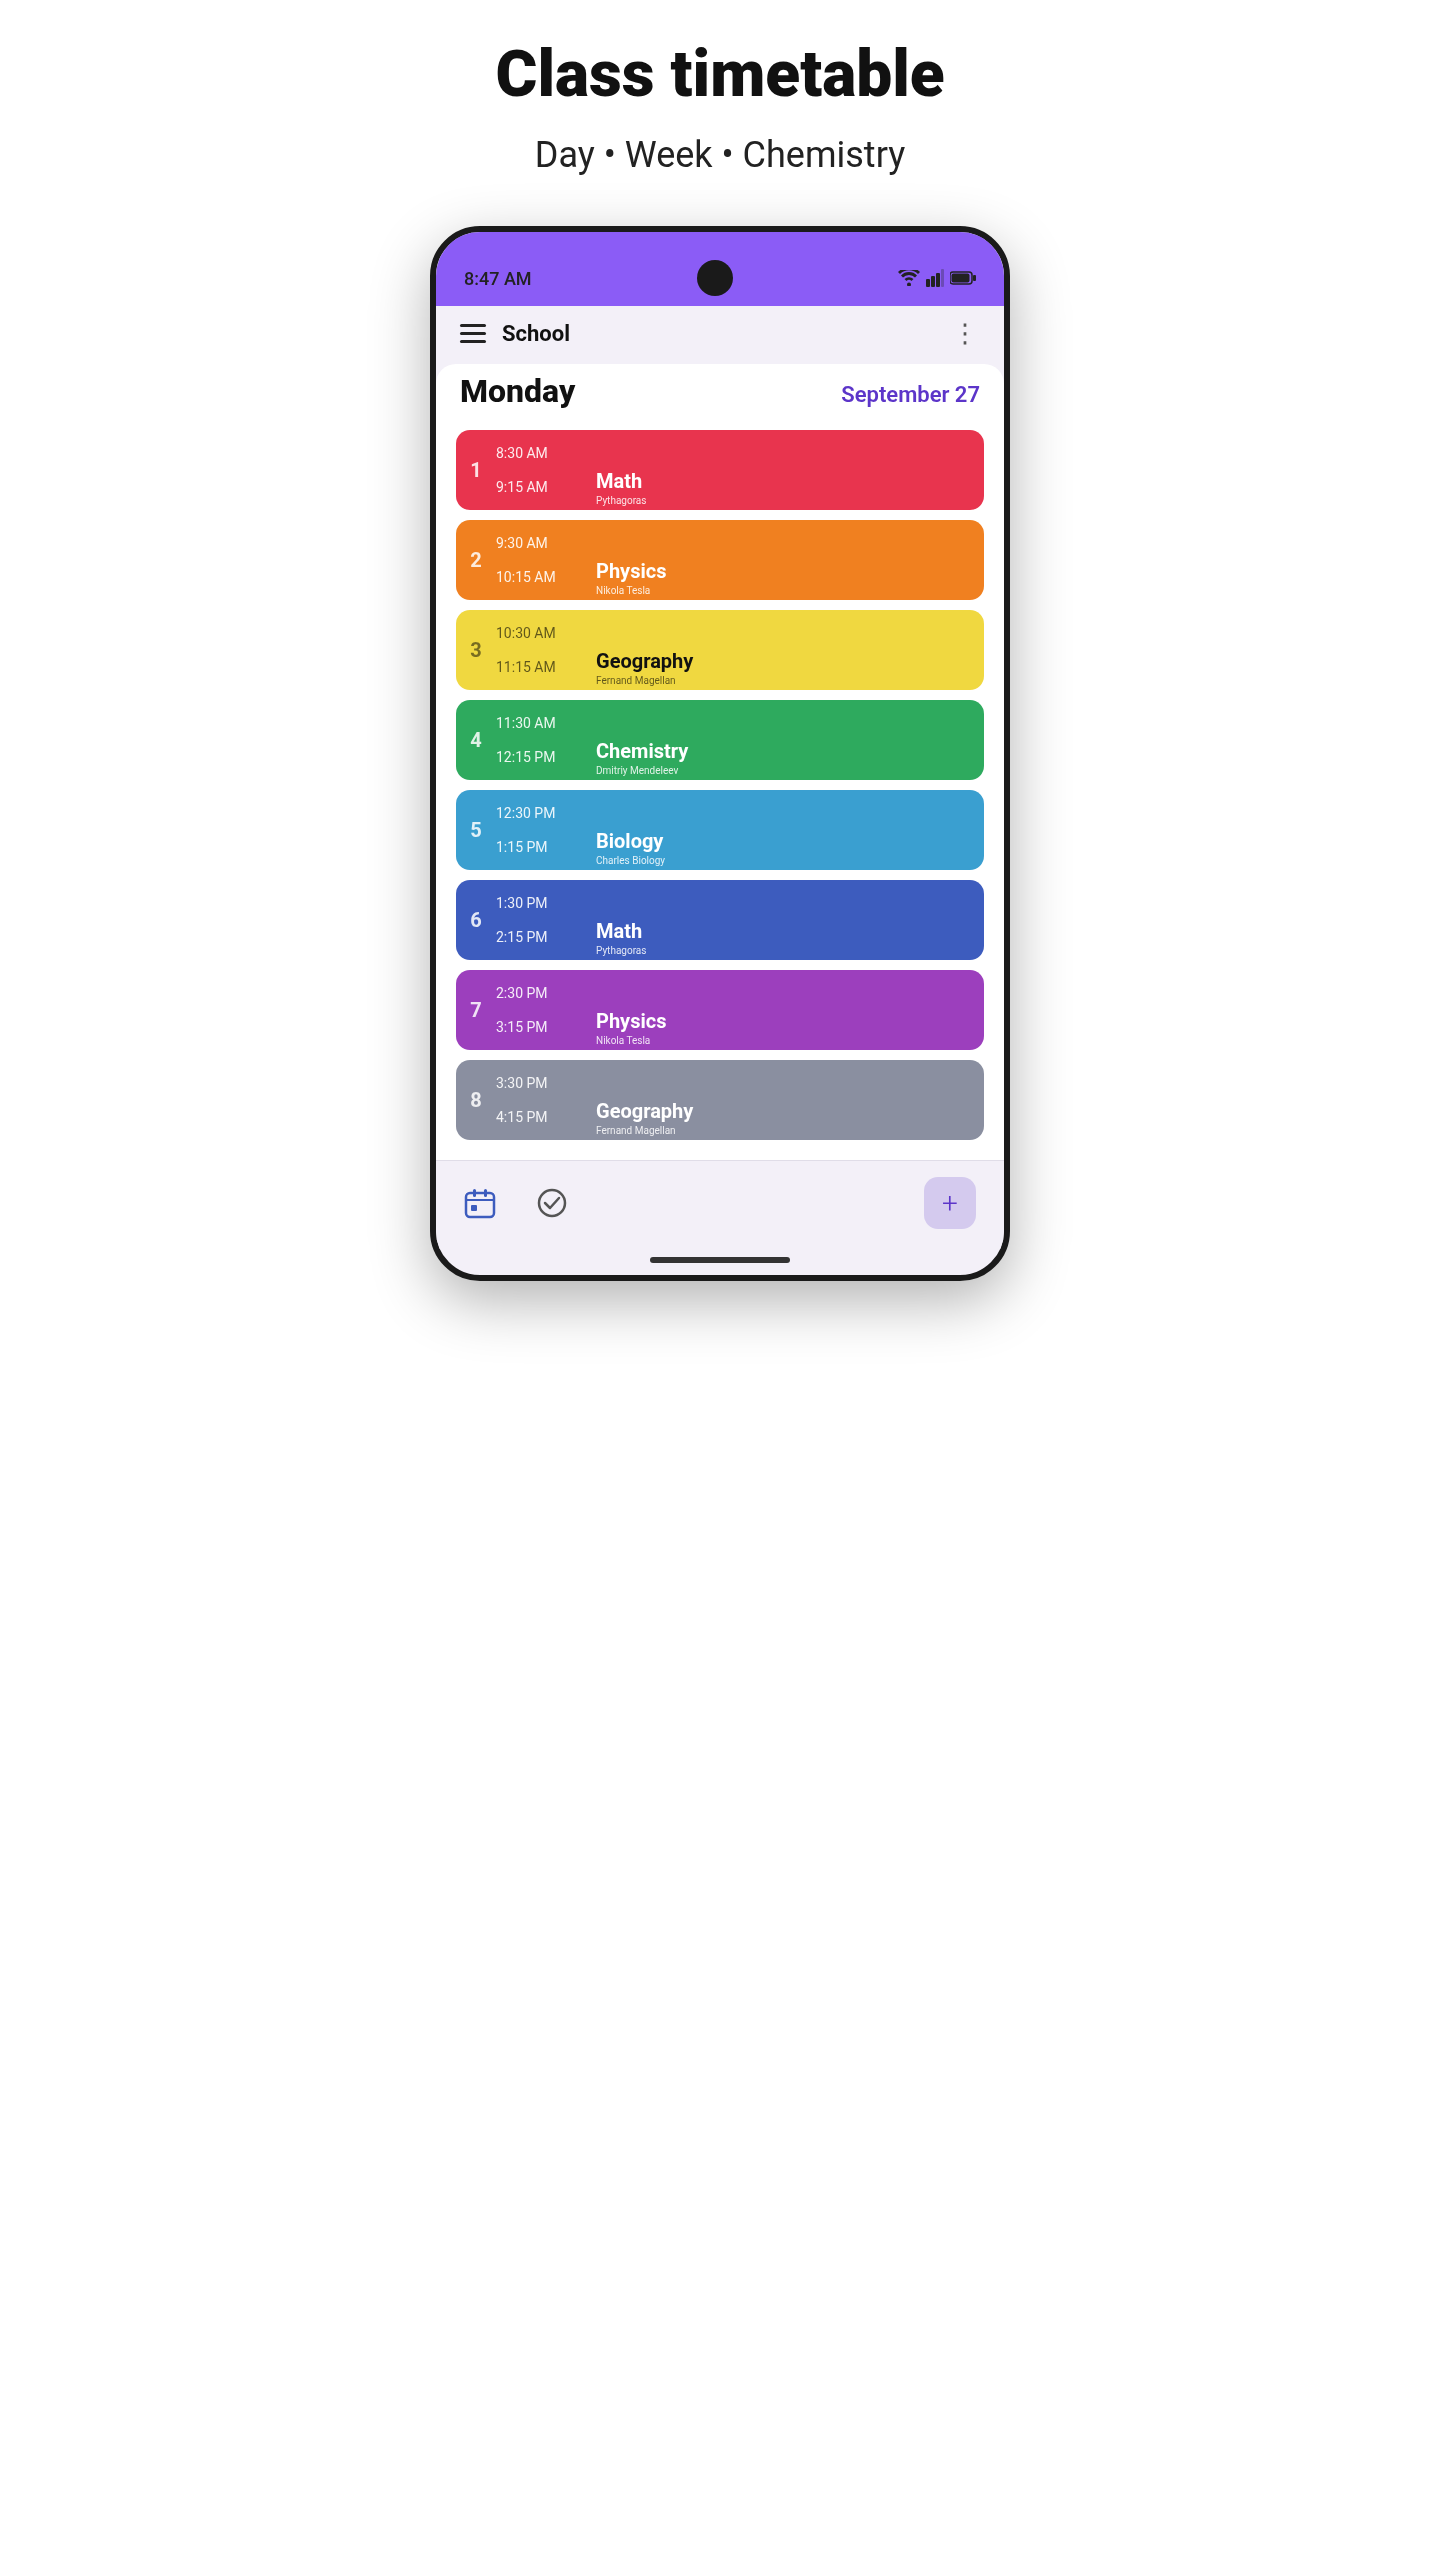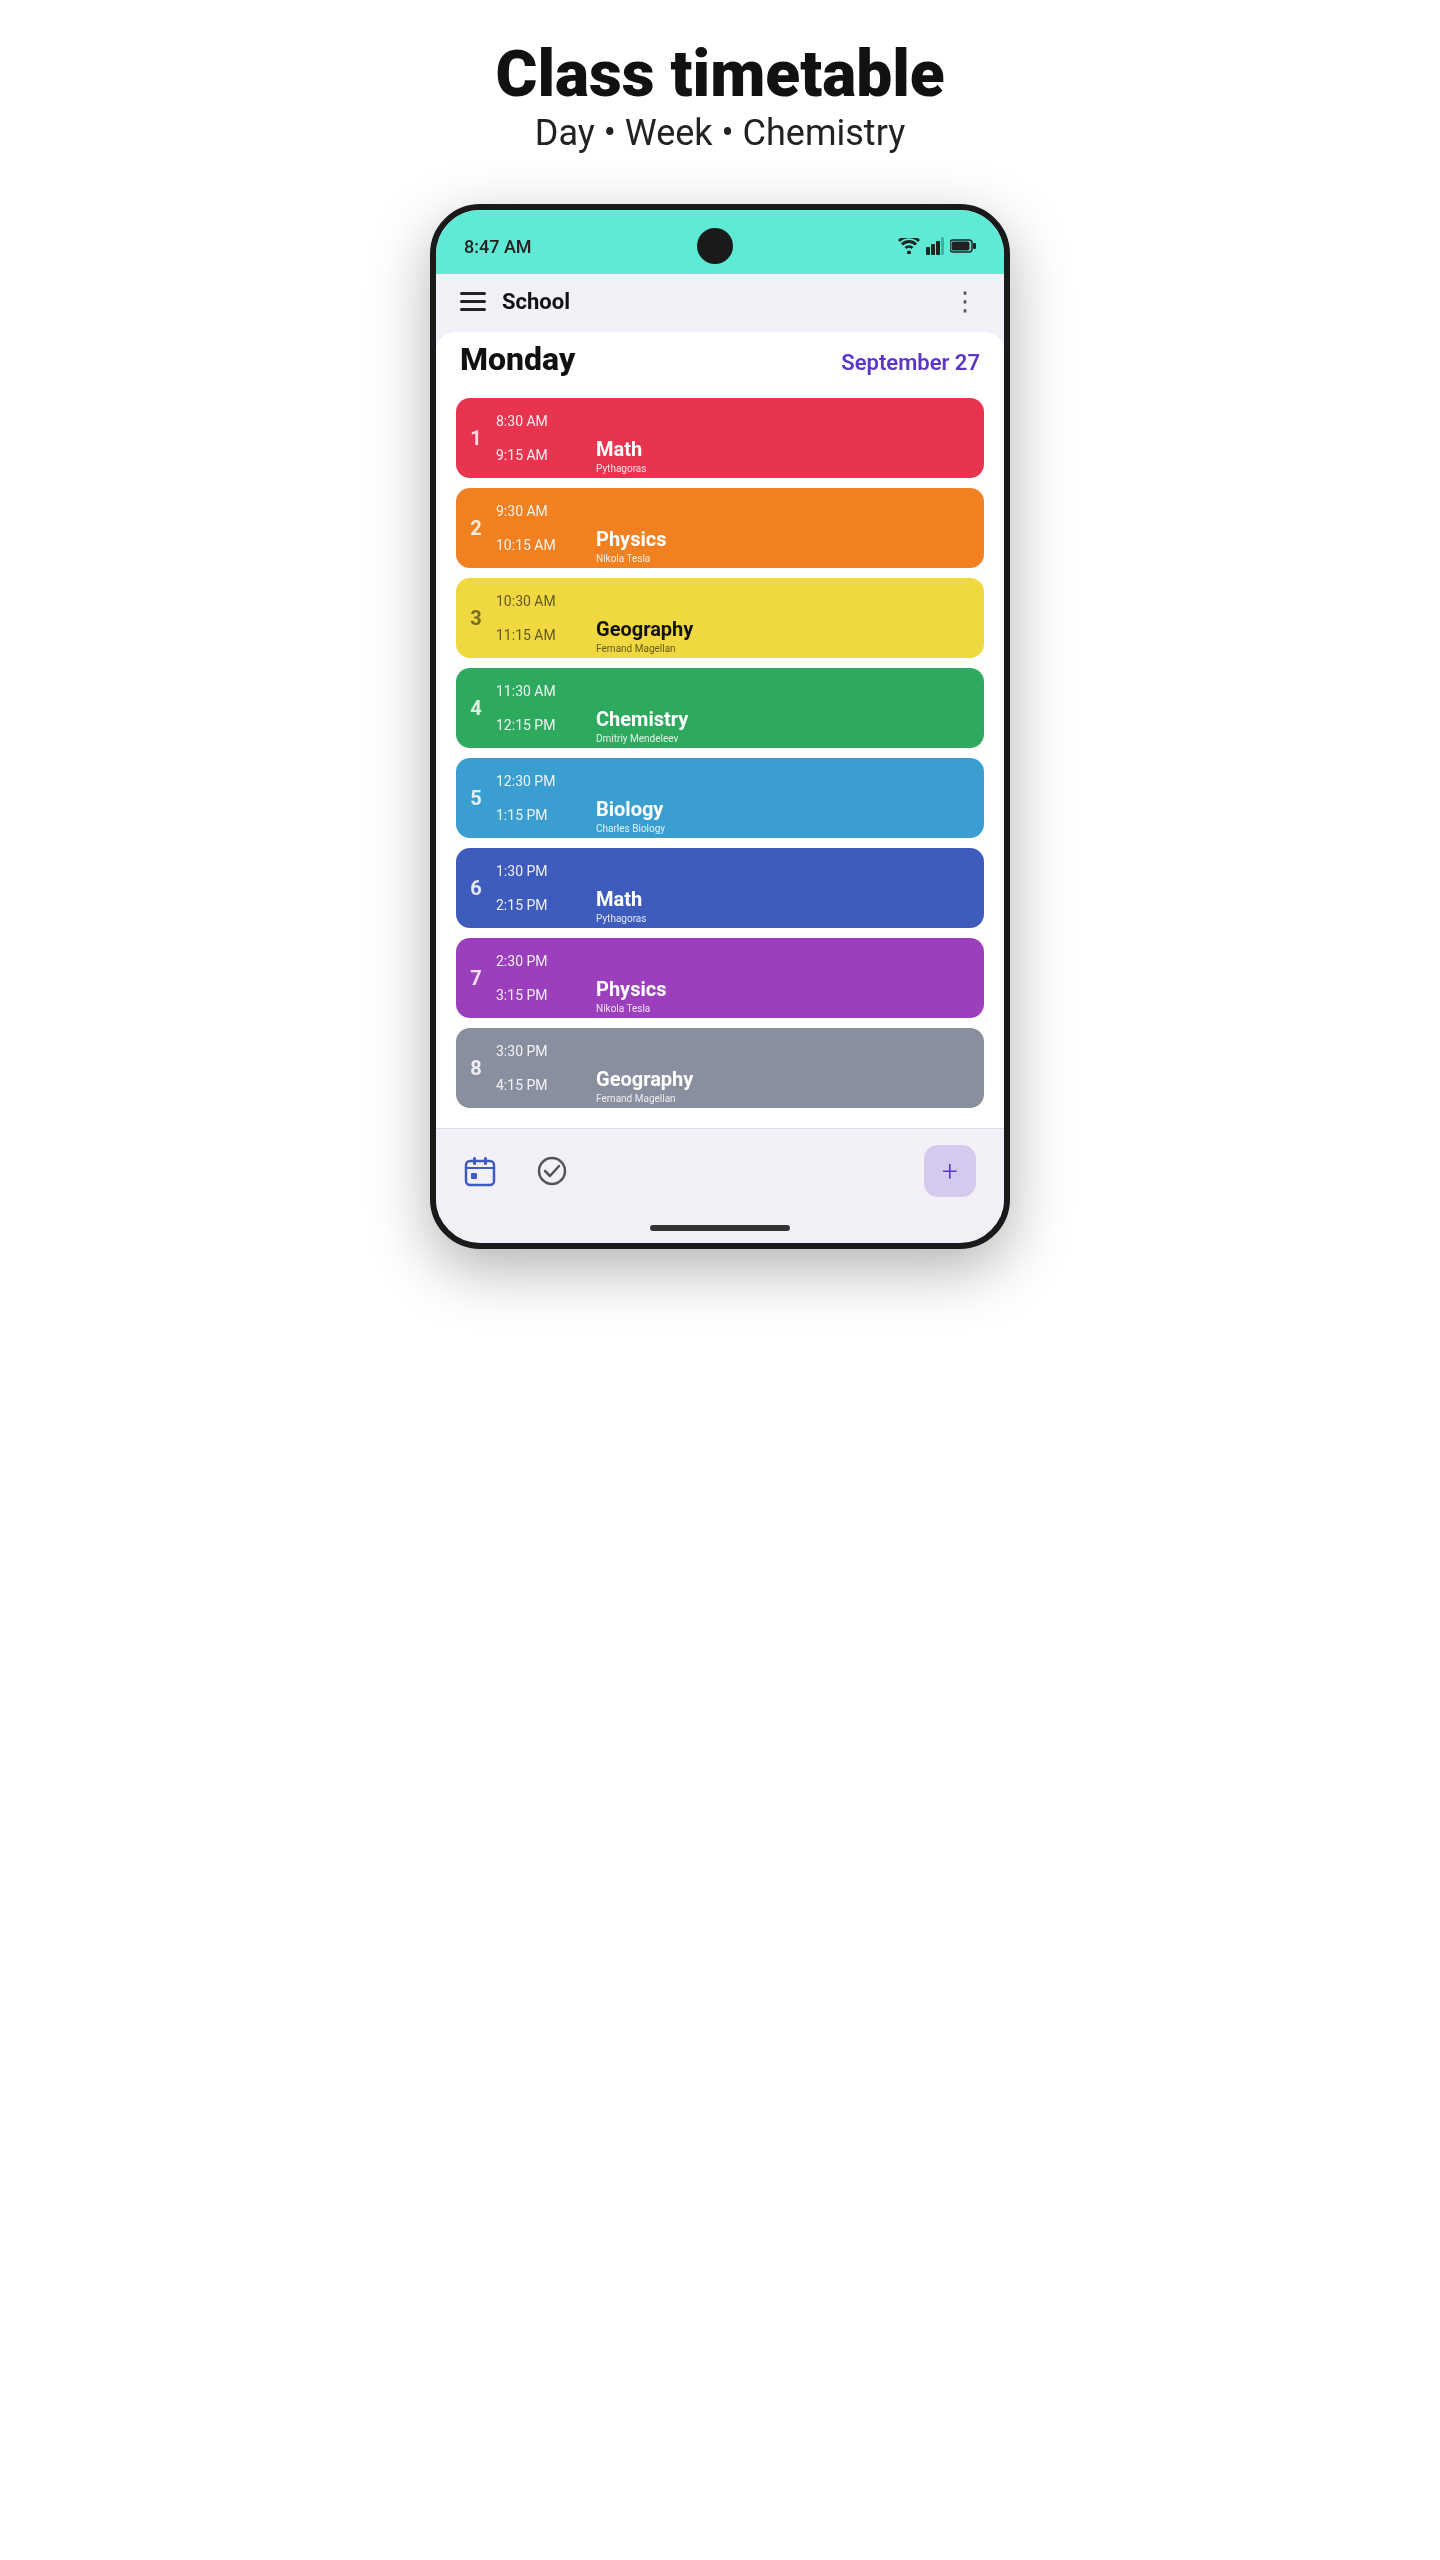--- a/index.html
+++ b/index.html
@@ -17,21 +17,21 @@
       padding: 40px 20px 60px;
       min-height: 100vh;
     }
 
     .page-title {
       font-size: 64px;
       font-weight: 900;
       color: #111;
       text-align: center;
       line-height: 1.1;
-      margin-bottom: 2px;
+      margin-bottom: 24px;
     }
 
     .page-subtitle {
       font-size: 36px;
       font-weight: 400;
       color: #222;
       text-align: center;
       margin-bottom: 50px;
     }
 
@@ -42,22 +42,22 @@
       border: 6px solid #1a1a1a;
       overflow: hidden;
       box-shadow: 0 20px 60px rgba(0,0,0,0.3);
       position: relative;
     }
 
     .status-bar {
       display: flex;
       align-items: center;
       justify-content: space-between;
-      padding: 18px 28px 10px;
-      background: #5eead4;
+      padding: 28px 28px 10px;
+      background: #8b5cf6;
     }
 
     .status-time {
       font-size: 18px;
       font-weight: 500;
       color: #222;
     }
 
     .camera-notch {
       width: 36px;

